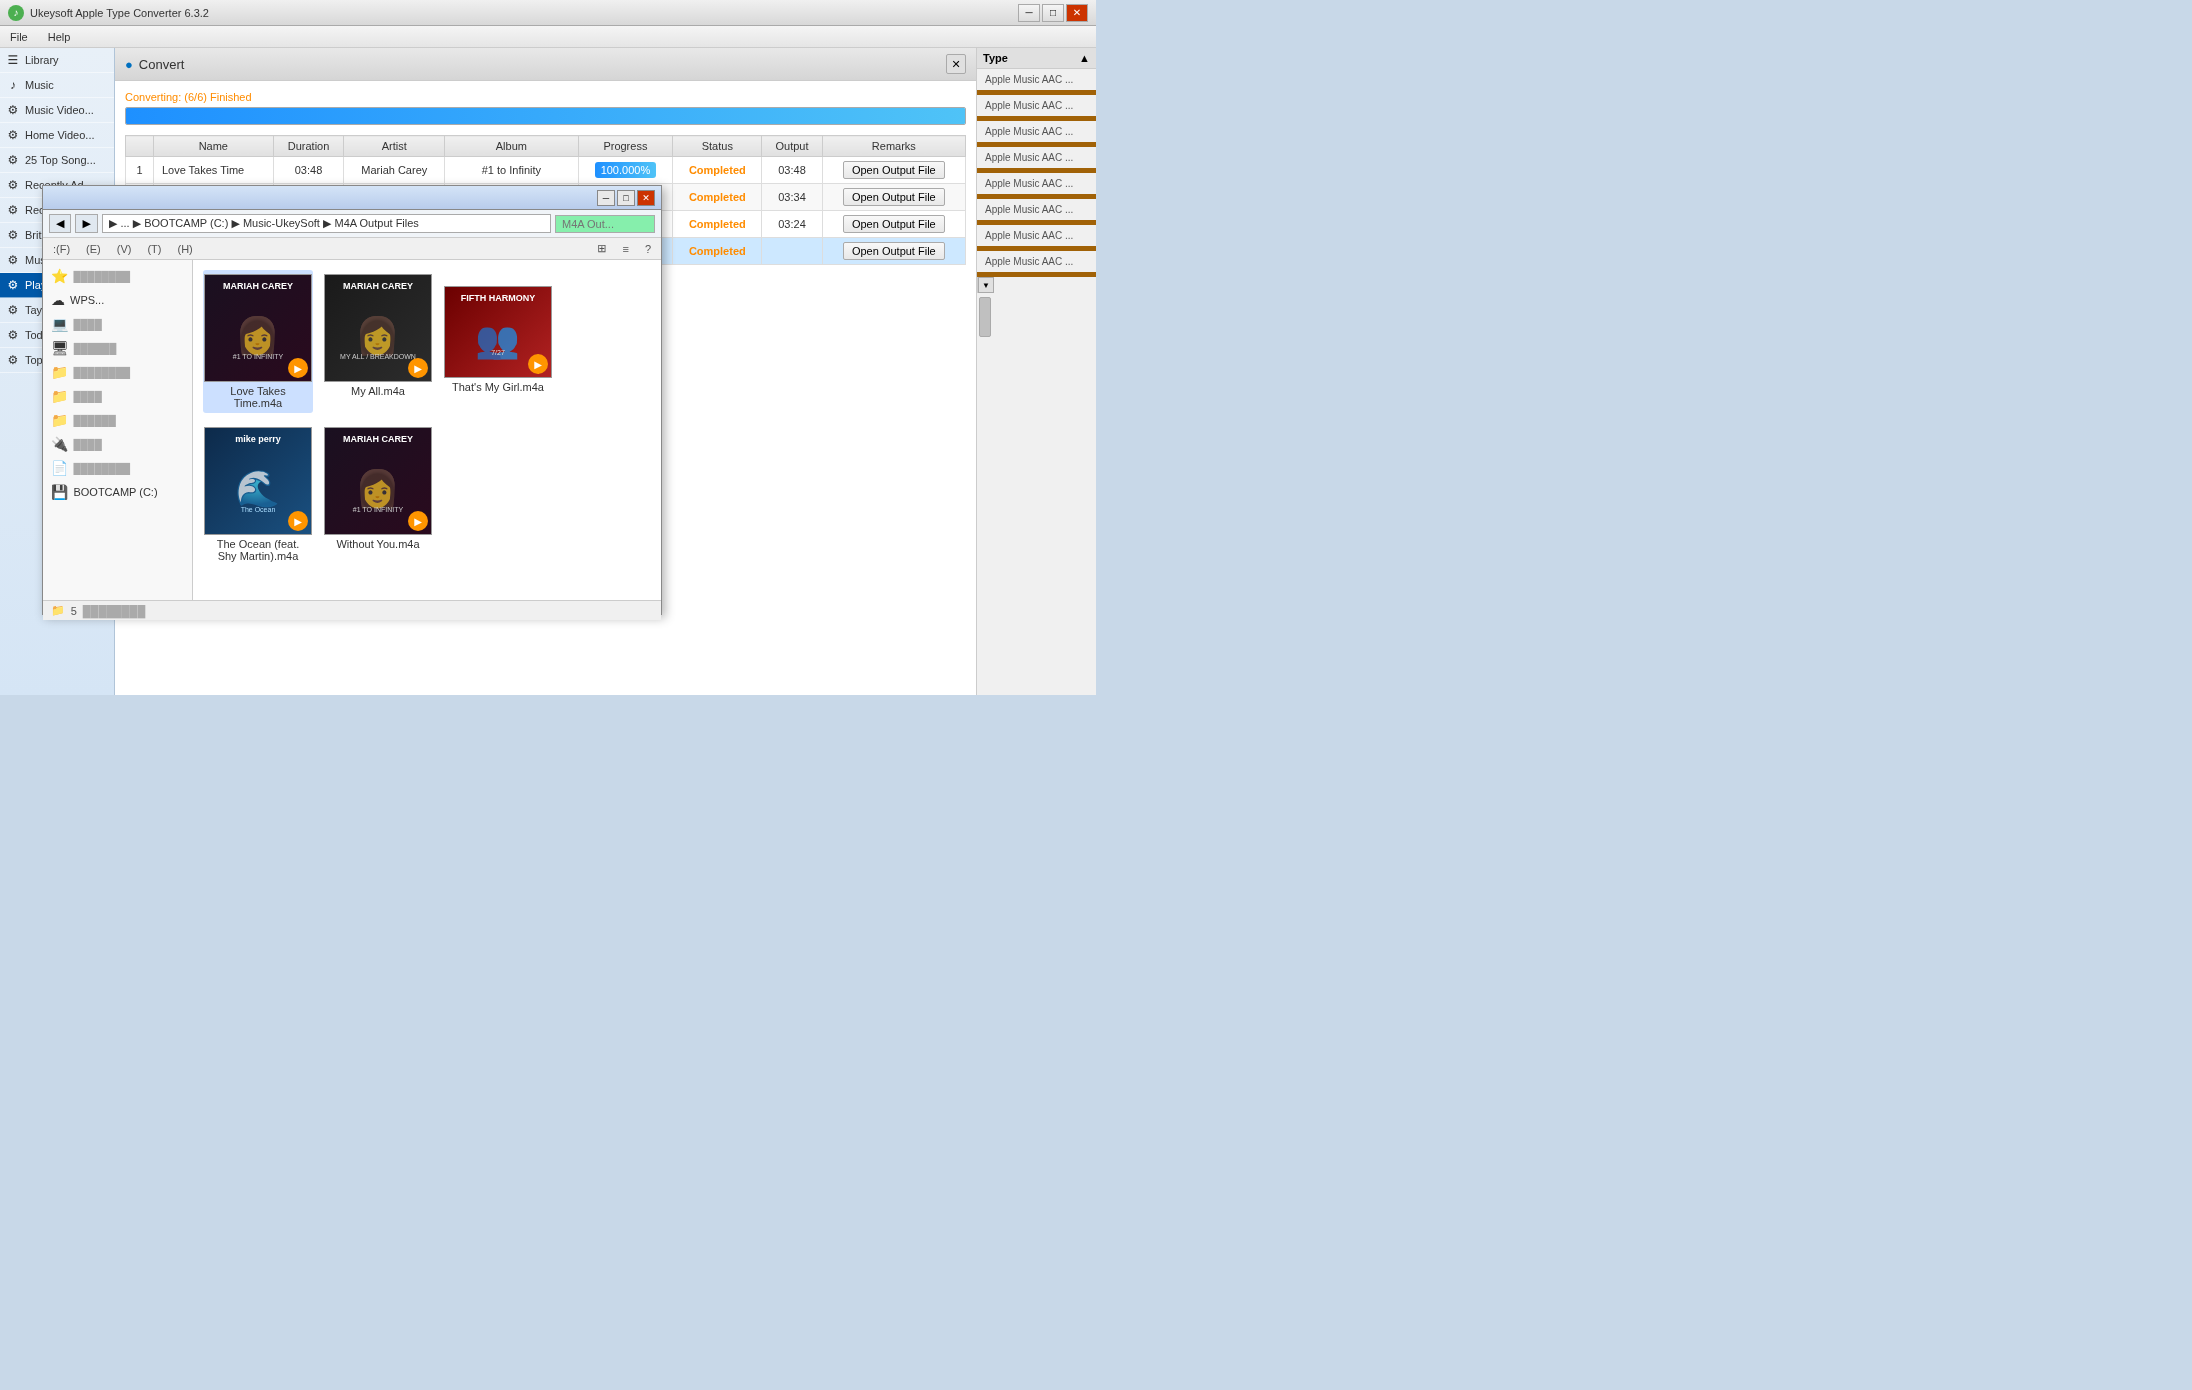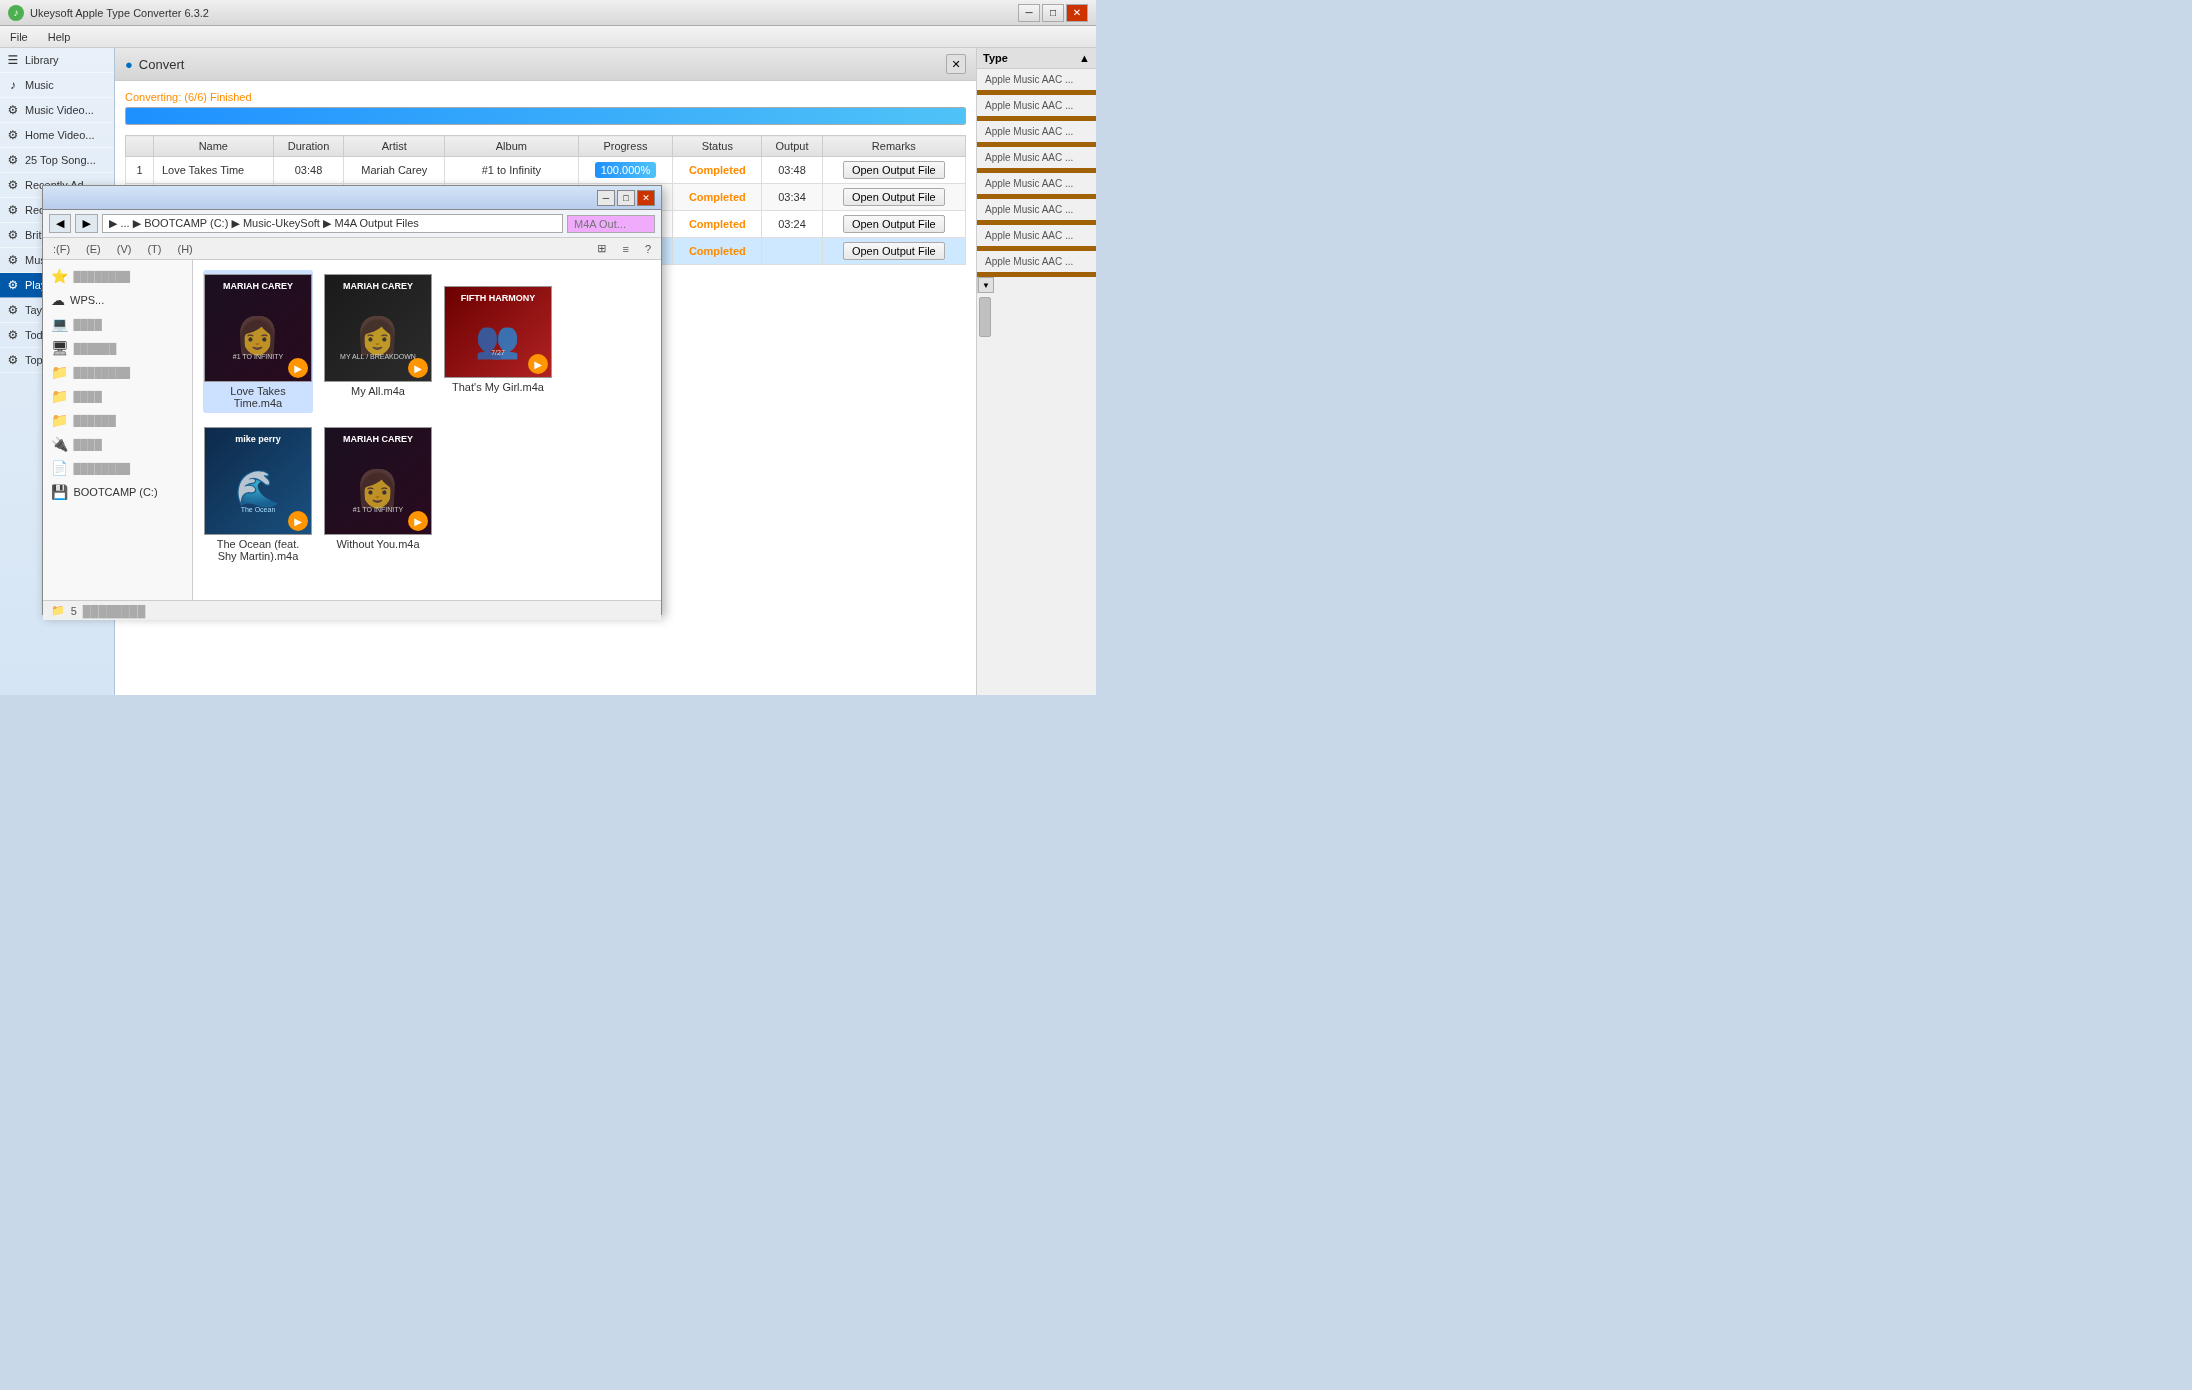--- a/index.html
+++ b/index.html
@@ -175,21 +175,21 @@
     .fe-address-bar {
       background: #f0f4f8;
       padding: 4px 6px;
       border-bottom: 1px solid #ccc;
       display: flex;
       align-items: center;
       gap: 4px;
       font-size: 11px;
     }
     .fe-breadcrumb { flex: 1; background: white; border: 1px solid #aaa; padding: 2px 6px; font-size: 11px; color: #333; display: flex; align-items: center; gap: 2px; }
-    .fe-search { background: #f0abfc; border: 1px solid #aaa; padding: 2px 6px; font-size: 11px; width: 88px; }
+    .fe-search { background: #86efac; border: 1px solid #aaa; padding: 2px 6px; font-size: 11px; width: 100px; }
     .fe-nav-btn { background: #e0e8f0; border: 1px solid #aaa; padding: 2px 6px; cursor: pointer; font-size: 11px; }
 
     .fe-toolbar {
       background: #f0f0f0;
       padding: 3px 6px;
       border-bottom: 1px solid #ccc;
       display: flex;
       gap: 8px;
       align-items: center;
       font-size: 11px;

